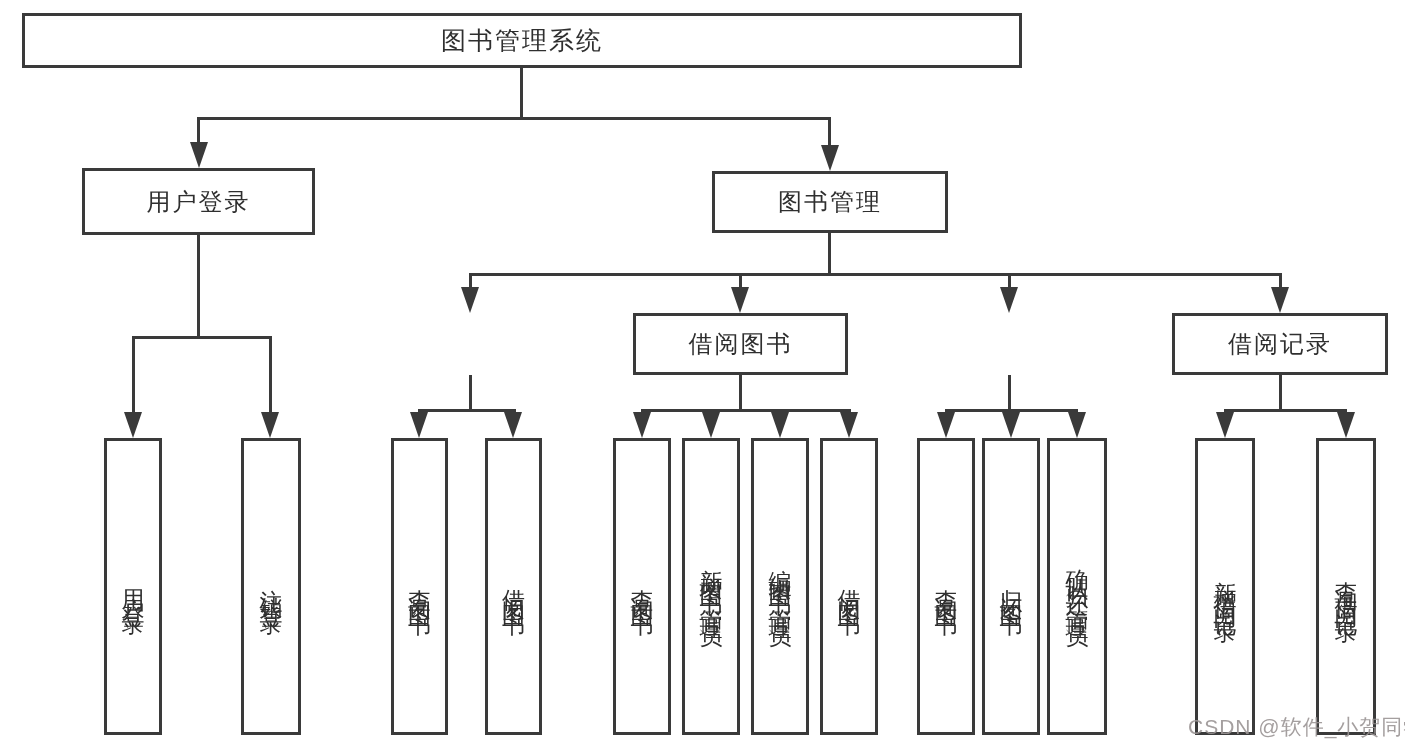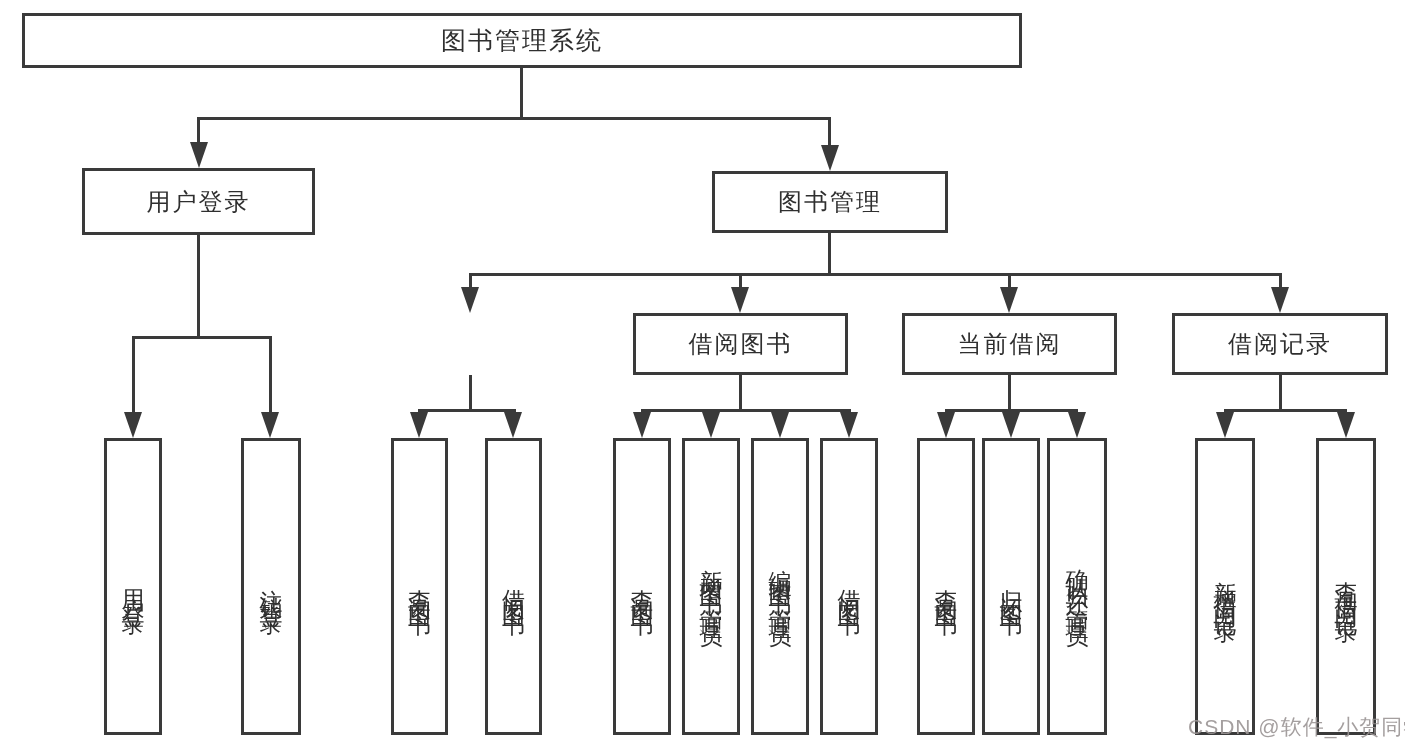--- a/index.html
+++ b/index.html
@@ -70,21 +70,20 @@
 
   <div class="box root" style="left:22px;top:13px;width:1000px;height:55px;">图书管理系统</div>
 
   <div class="box" style="left:82px;top:168px;width:233px;height:67px;">用户登录</div>
 
   <div class="box" style="left:712px;top:171px;width:236px;height:62px;">图书管理</div>
 
 
   <div class="box" style="left:633px;top:313px;width:215px;height:62px;">借阅图书</div>
 
-  <div class="box" style="left:902px;top:313px;width:215px;height:62px;">当前借阅</div>
 
   <div class="box" style="left:1172px;top:313px;width:216px;height:62px;">借阅记录</div>
 
   <div class="leaf" style="left:104px;width:58px;">用户登录</div>
   <div class="leaf" style="left:241px;width:60px;">注销登录</div>
 
   <div class="leaf" style="left:391px;width:57px;">查询图书</div>
   <div class="leaf" style="left:485px;width:57px;">借阅图书</div>
 
   <div class="leaf" style="left:613px;width:58px;">查询图书</div>

